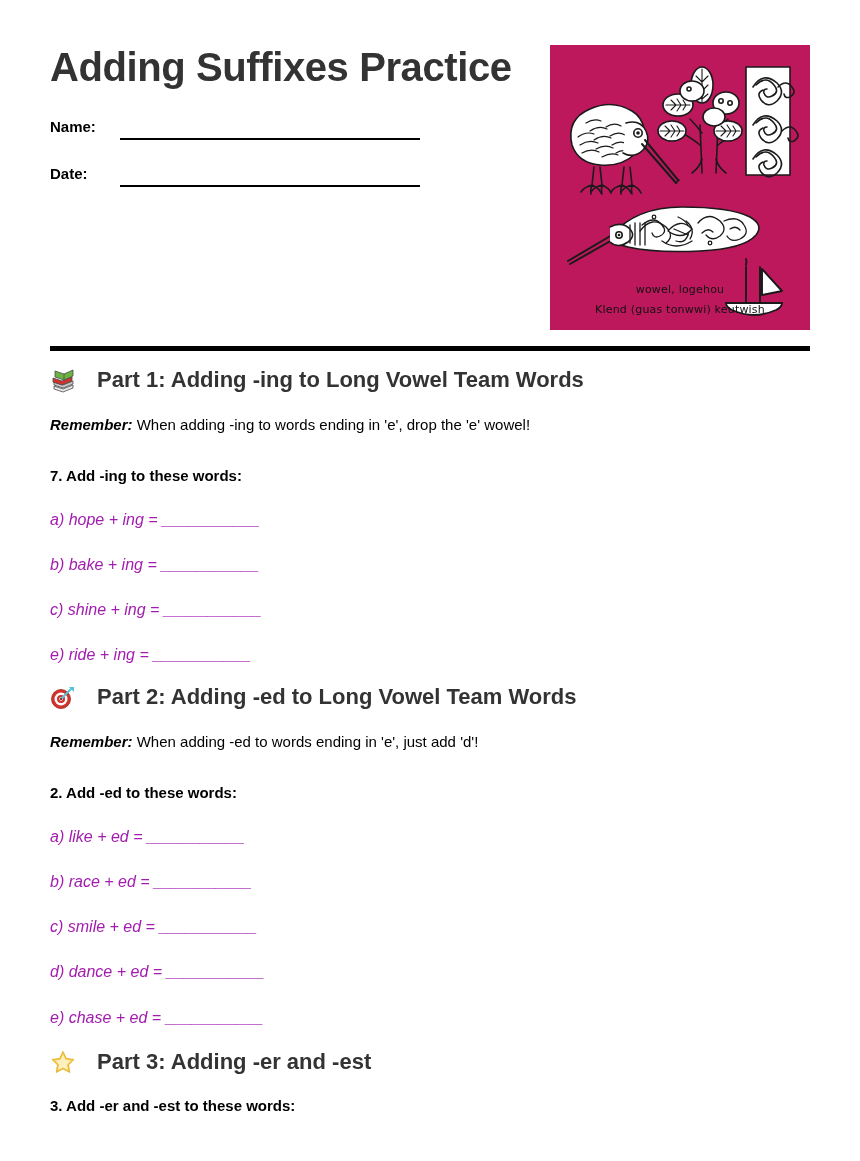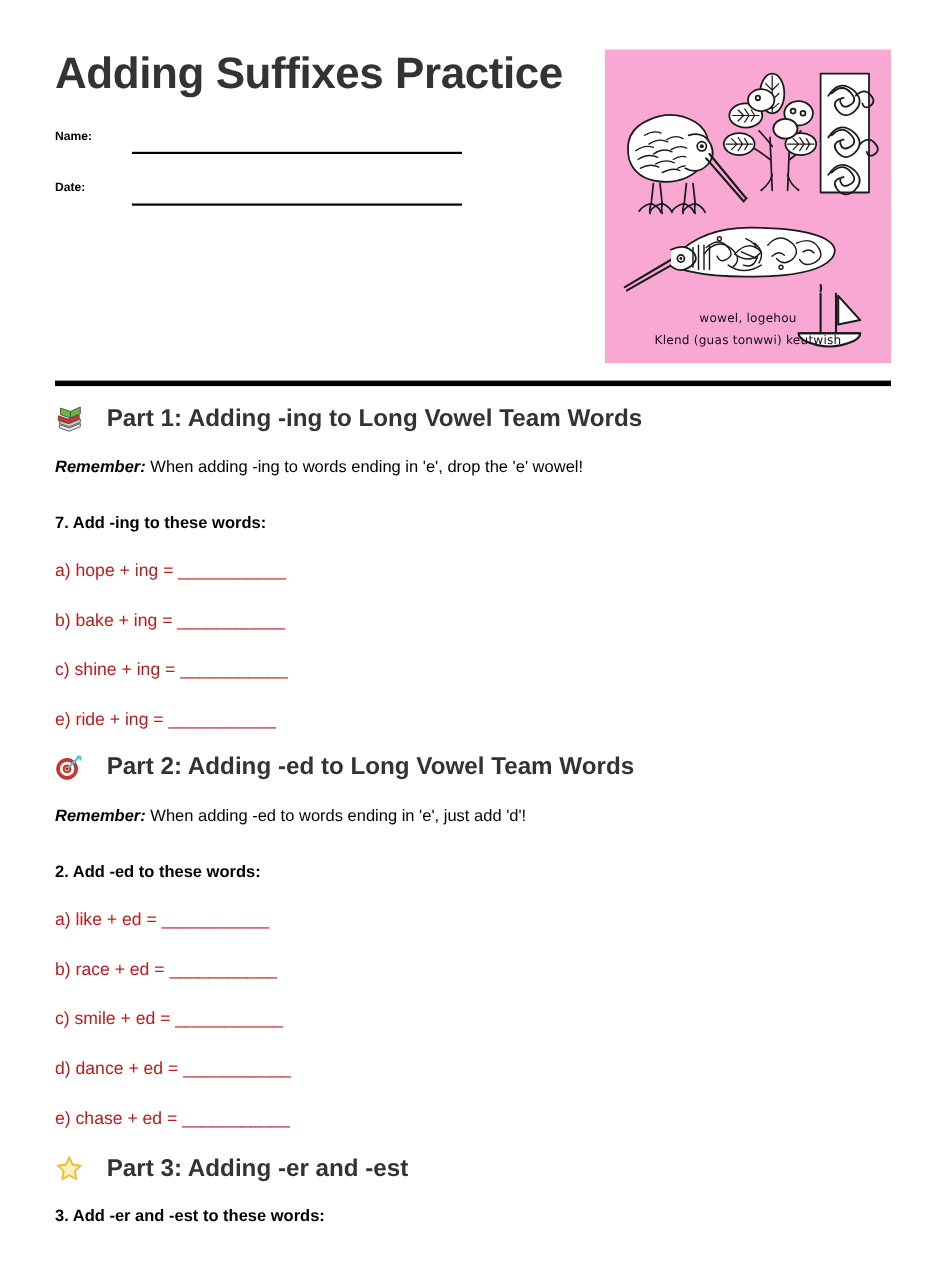--- a/index.html
+++ b/index.html
@@ -49,41 +49,41 @@
     width: 380px;
   }
   .field-row {
     position: relative;
     height: 47px;
   }
   .field-label {
     position: absolute;
     left: 0;
     top: 8px;
-    font-size: 11px;
+    font-size: 15px;
     font-weight: bold;
     color: #000;
   }
   .field-rule {
     position: absolute;
     left: 70px;
     top: 28px;
     width: 300px;
     height: 0;
     border-bottom: 2px solid #000000;
   }
 
   
   .illustration {
     position: absolute;
     right: 0;
     top: 45px;
     width: 260px;
     height: 285px;
-    background: #f9a8d4;
+    background: #be185d;
     overflow: hidden;
   }
   .illustration svg {
     display: block;
     width: 260px;
     height: 285px;
   }
   .illo-caption {
     position: absolute;
     left: 0;
@@ -141,24 +141,25 @@
   .remember .rem-label { font-weight: bold; font-style: italic; }
 
   .task-prompt {
     font-size: 15px;
     font-weight: bold;
     color: #000;
     margin: 0 0 26px 0;
   }
   .item-row {
     font-size: 16px;
-    color: #b91c1c;
+    color: #a21caf;
     margin: 12px 0 26px 0;
     line-height: 1.2;
     white-space: pre;
+    font-style: italic;
   }
   .item-row:last-child { margin-bottom: 0; }
   .gap-before-part2 { height: 20px; }
   .gap-before-part3 { height: 22px; }
   .section-3-prompt {
     font-size: 15px;
     font-weight: bold;
     color: #000;
     margin: 0;
   }

